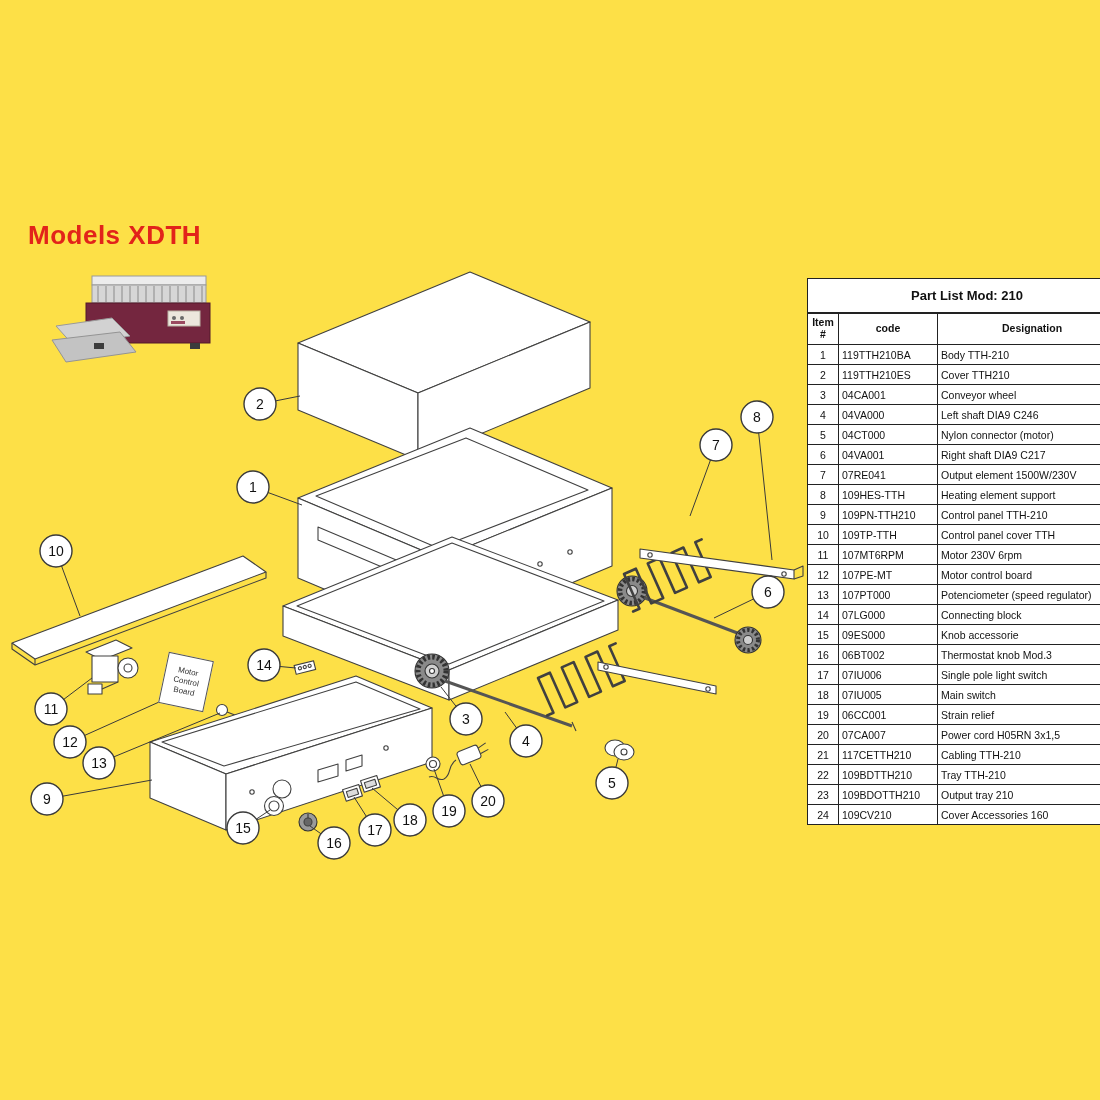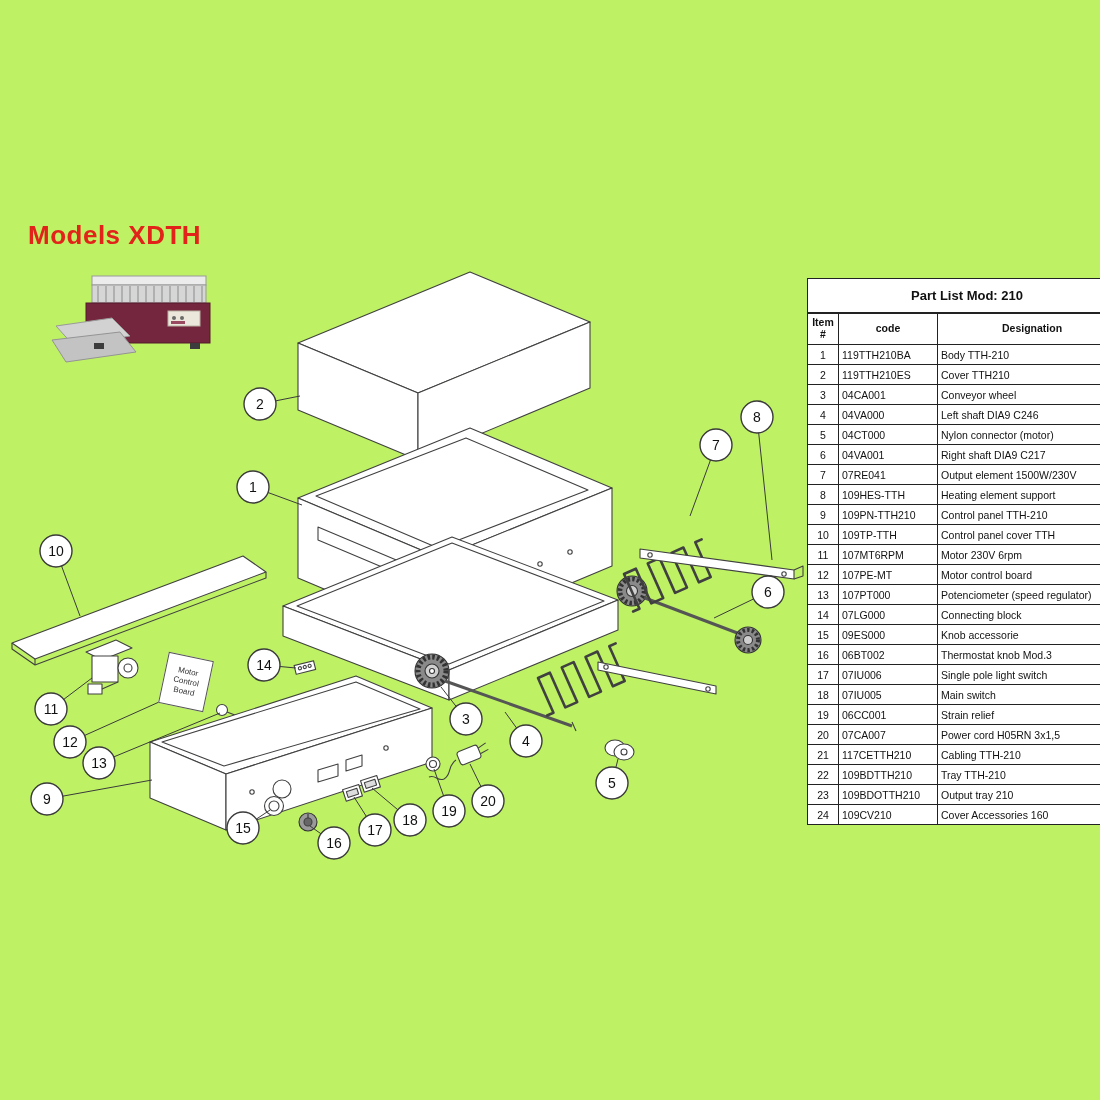--- a/index.html
+++ b/index.html
@@ -1,16 +1,16 @@
 <!DOCTYPE html>
 <html><head>
 <meta charset="utf-8">
 <style>
   html,body{margin:0;padding:0;background:#fff;}
-  .canvas{position:relative;width:1100px;height:1100px;background:#bef264;
+  .canvas{position:relative;width:1100px;height:1100px;background:#fde047;
           font-family:"Liberation Sans",sans-serif;overflow:hidden;}
 
   .page-title{position:absolute;left:28px;top:220px;font-size:26px;font-weight:bold;
               color:#e2231a;letter-spacing:.5px;}
 
   .product-photo{position:absolute;left:50px;top:268px;}
 
   .diagram-svg{position:absolute;left:0;top:0;}
 
   .motor-note{position:absolute;left:163px;top:656px;width:46px;height:52px;

